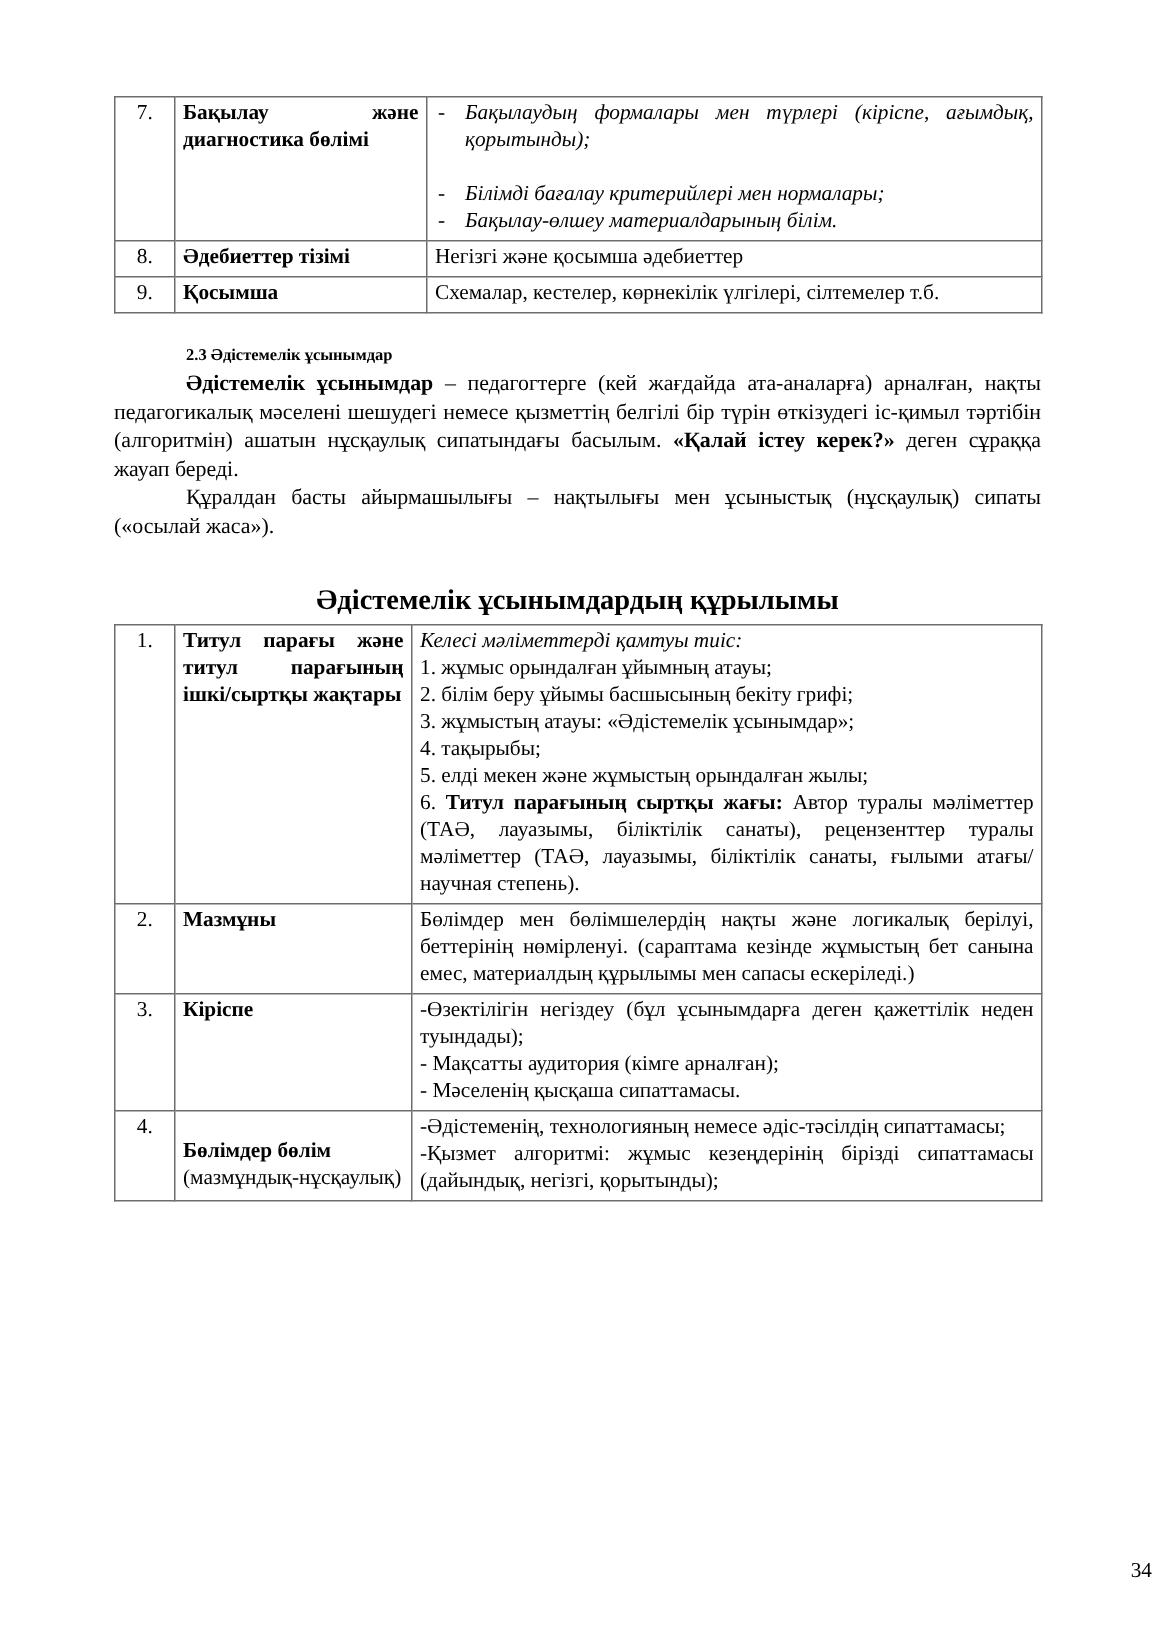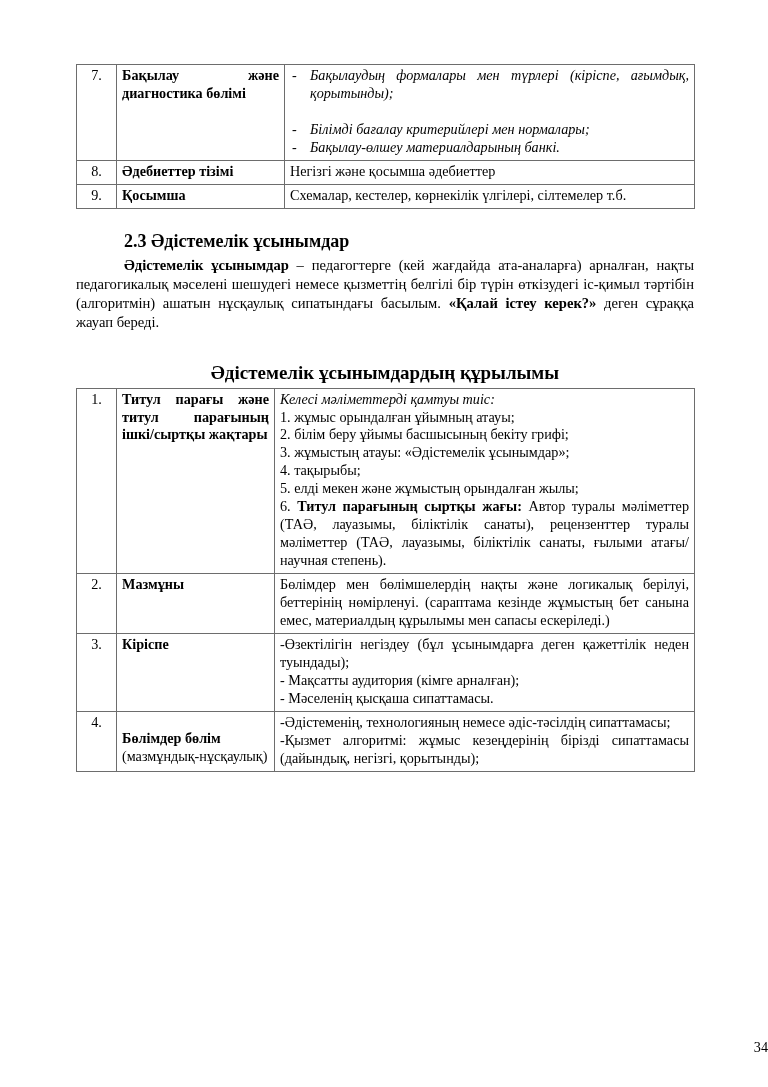--- a/index.html
+++ b/index.html
@@ -77,21 +77,21 @@
     content: "";
     display: inline-block;
     width: 100%;
   }
 
   .plainline { margin: 0; }
 
   
   .section-head {
     font-weight: bold;
-    font-size: 18px;
+    font-size: 11px;
     margin: 22px 0 0 0;
     padding-left: 48px;
   }
   p.para {
     font-size: 14.6px;
     line-height: 1.30;
     text-align: justify;
     text-indent: 48px;
     margin: 0;
   }
@@ -126,41 +126,42 @@
           <col class="col-desc1">
       </colgroup>
       <tbody>
         <tr>
           <td class="col-num">7.</td>
           <td class="col-name1 bold just">Бақылау және диагностика бөлімі</td>
           <td class="col-desc1">
             <ul class="dashlist">
               <li class="two">Бақылаудың формалары мен түрлері (кіріспе, ағымдық, қорытынды);</li>
               <li>Білімді бағалау критерийлері мен нормалары;</li>
-              <li>Бақылау-өлшеу материалдарының банкі.</li>
+              <li>Бақылау-өлшеу материалдарының білім.</li>
             </ul>
           </td>
         </tr>
         <tr>
           <td class="col-num">8.</td>
           <td class="col-name1 bold">Әдебиеттер тізімі</td>
           <td class="col-desc1">Негізгі және қосымша әдебиеттер</td>
         </tr>
         <tr>
           <td class="col-num">9.</td>
           <td class="col-name1 bold">Қосымша</td>
           <td class="col-desc1">Схемалар, кестелер, көрнекілік үлгілері, сілтемелер т.б.</td>
         </tr>
       </tbody>
     </table>
 
     <div class="section-head">2.3 Әдістемелік ұсынымдар</div>
 
     <p class="para first"><span class="bold">Әдістемелік ұсынымдар</span><span> – педагогтерге (кей жағдайда ата-аналарға) арналған, нақты педагогикалық мәселені шешудегі немесе қызметтің белгілі бір түрін өткізудегі іс-қимыл тәртібін (алгоритмін) ашатын нұсқаулық сипатындағы басылым. </span><span class="bold">«Қалай істеу керек?»</span><span> деген сұраққа жауап береді.</span></p>
 
+    <p class="para">Құралдан басты айырмашылығы – нақтылығы мен ұсыныстық (нұсқаулық) сипаты («осылай жаса»).</p>
 
 
     <div class="table2-title">Әдістемелік ұсынымдардың құрылымы</div>
 
     <table class="doc-table">
       <colgroup>
         <col class="col-num">
           <col class="col-name2">
           <col class="col-desc2">
       </colgroup>

